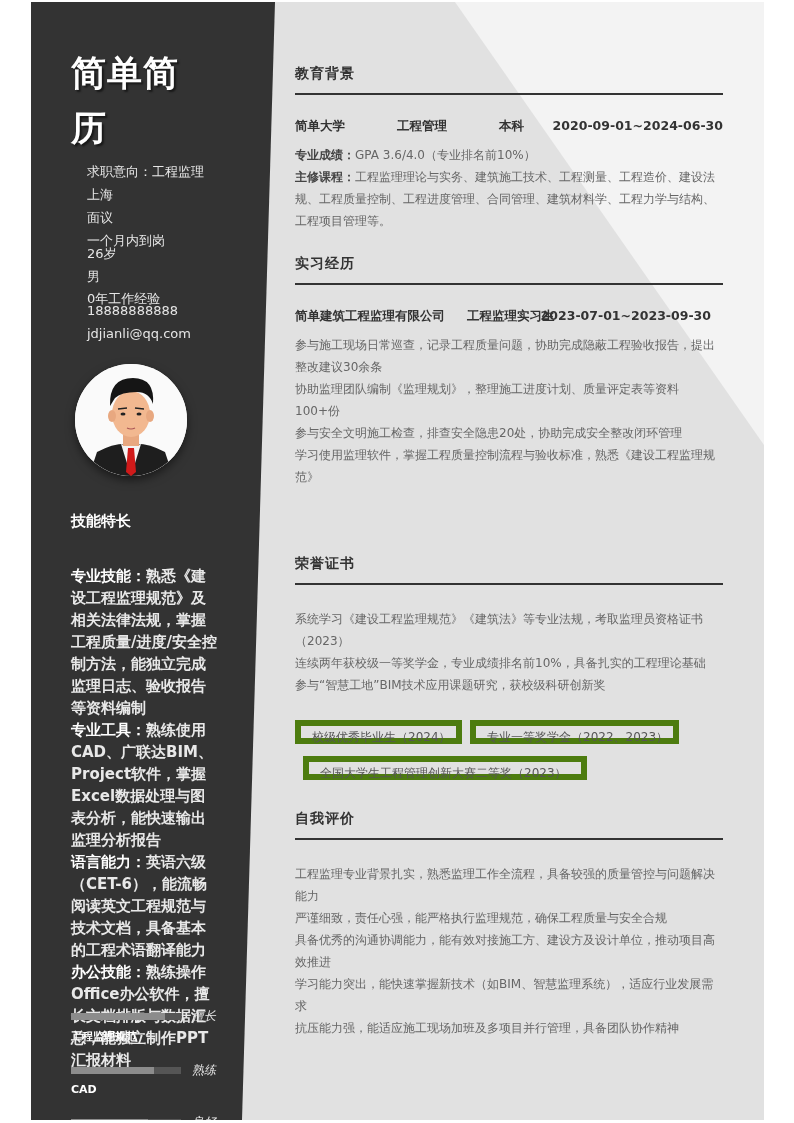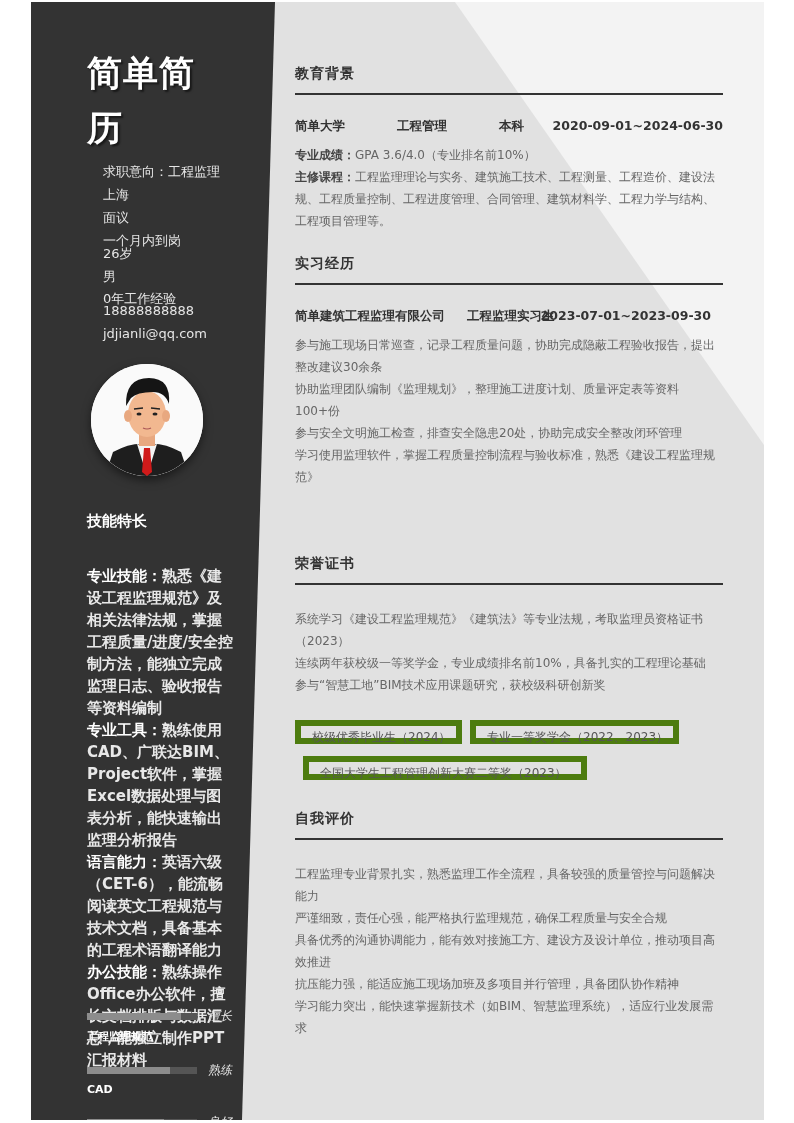--- a/index.html
+++ b/index.html
@@ -8,21 +8,21 @@
       background: #ffffff;
       font-family: "DejaVu Sans", "Liberation Sans", sans-serif;
     }
     .page {
       position: absolute; left: 31px; top: 2px; width: 733px; height: 1118px;
       background: #e1e1e1; overflow: hidden;
     }
     .bg-svg { position: absolute; left: 0; top: 0; width: 733px; height: 1118px; }
 
     
-    .sidebar { position: absolute; left: 16px; top: 0; width: 240px; height: 1076px; color: #fff; }
+    .sidebar { position: absolute; left: 0; top: 0; width: 240px; height: 1076px; color: #fff; }
     .name {
       position: absolute; left: 40px; top: 44px; width: 130px;
       font-size: 35px; font-weight: bold; line-height: 55px; letter-spacing: 1px;
       text-shadow: 2px 2px 2px rgba(0,0,0,0.55); color: #fff;
     }
     .info { position: absolute; left: 56px; top: 161px; font-size: 13px; color: #e6e6e6; }
     .info div { white-space: nowrap; }
     .photo {
       position: absolute; left: 44px; top: 362px; width: 112px; height: 112px; border-radius: 50%;
       background: #fafafa; overflow: hidden;
@@ -188,17 +188,17 @@
       <div class="tag" style="left:175px;top:0;width:209px">专业一等奖学金（2022、2023）</div>
       <div class="tag" style="left:8px;top:36px;width:284px">全国大学生工程管理创新大赛二等奖（2023）</div>
     </div>
 
     <div class="sec-title" style="top:808px">自我评价</div>
     <div class="sec-line" style="top:836px"></div>
     <div class="para" style="top:861px">
       <div>工程监理专业背景扎实，熟悉监理工作全流程，具备较强的质量管控与问题解决能力</div>
       <div>严谨细致，责任心强，能严格执行监理规范，确保工程质量与安全合规</div>
       <div>具备优秀的沟通协调能力，能有效对接施工方、建设方及设计单位，推动项目高效推进</div>
+      <div>学习能力突出，能快速掌握新技术（如BIM、智慧监理系统），适应行业发展需求</div>
       <div>抗压能力强，能适应施工现场加班及多项目并行管理，具备团队协作精神</div>
-      <div>学习能力突出，能快速掌握新技术（如BIM、智慧监理系统），适应行业发展需求</div>
     </div>
   </div>
 </div>
 
 </body></html>

